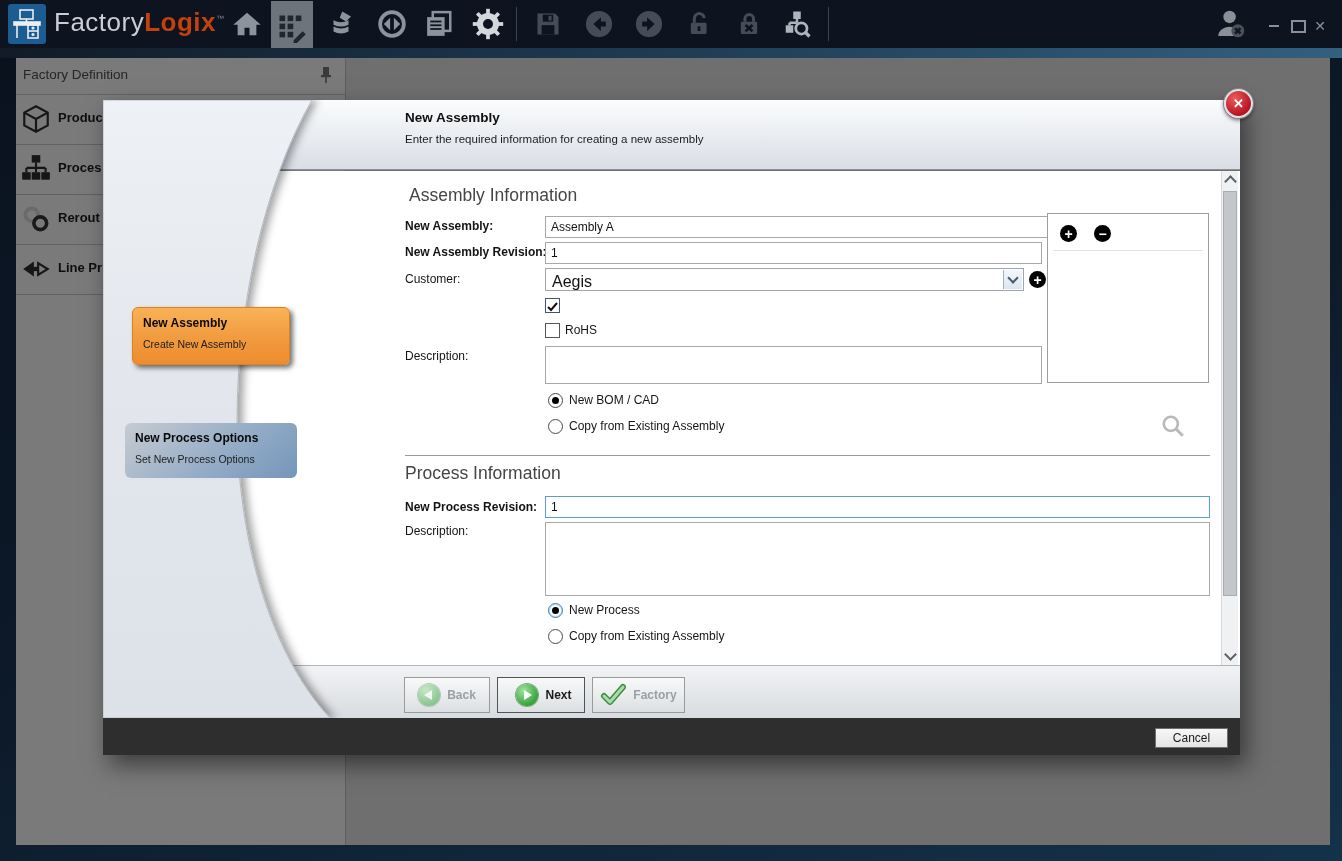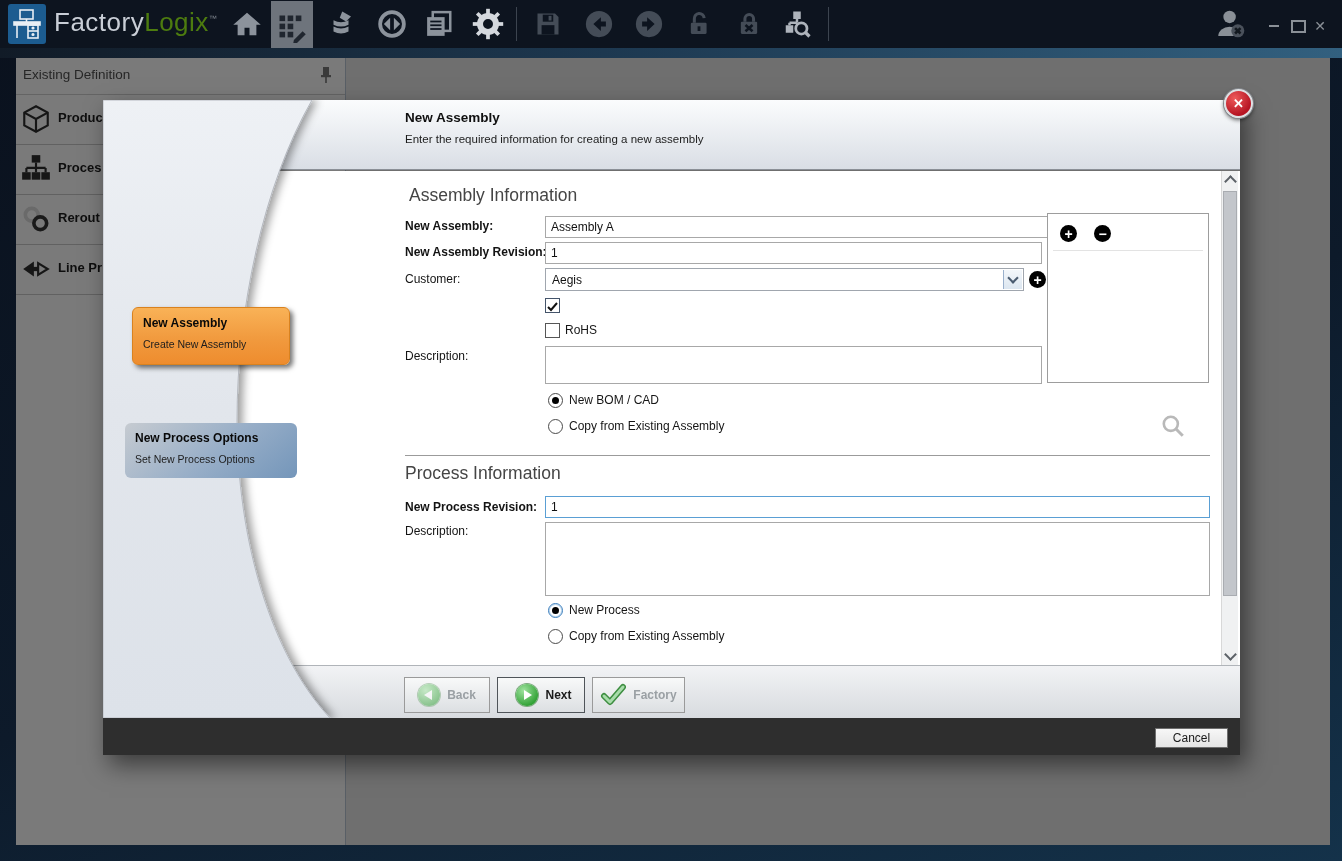--- a/index.html
+++ b/index.html
@@ -4,21 +4,21 @@
 <style>
   html,body{margin:0;padding:0;background:#05080d;}
   body{font-family:"Liberation Sans",sans-serif;-webkit-font-smoothing:antialiased;}
   .window{position:relative;width:1342px;height:861px;overflow:hidden;
     background:linear-gradient(160deg,#0a111d 0%,#0d1a2a 55%,#14324a 100%);}
   
   .topbar{position:absolute;left:0;top:0;width:1342px;height:48px;background:#0d141f;}
   .logo{position:absolute;left:8px;top:4px;width:38px;height:40px;background:#1c5c90;border-radius:3px;
     display:flex;align-items:center;justify-content:center;}
   .brand{position:absolute;left:54px;top:7px;font-size:26px;color:#c9ced6;letter-spacing:.5px;white-space:nowrap;}
-  .brand b{font-weight:normal;color:#4d7c0f;}
+  .brand b{font-weight:bold;color:#c2410c;}
   .brand sup{font-size:8px;color:#7e858d;}
   .tbicon{position:absolute;top:1px;width:42px;height:46px;display:flex;align-items:center;justify-content:center;}
   .tbicon.active{background:#6e747c;height:53px;}
   .tbsep{position:absolute;top:7px;width:1px;height:34px;background:#3c444f;}
   .winctl{position:absolute;top:17px;width:20px;height:18px;display:flex;align-items:center;justify-content:center;color:#8a9097;}
   .ctl-min{width:10px;height:2px;background:#8a9097;}
   .ctl-max{width:11px;height:9px;border:2px solid #8a9097;}
   .ctl-close{font-size:14px;line-height:14px;color:#8a9097;}
   .accentbar{position:absolute;left:0;top:48px;width:1342px;height:10px;
     background:linear-gradient(90deg,#111b27 0%,#1d3850 45%,#32607f 100%);}
@@ -57,21 +57,21 @@
     color:#fff;font-size:13px;font-weight:bold;display:flex;align-items:center;justify-content:center;line-height:1;}
   
   .sec-hdr{position:absolute;font-size:17.5px;color:#454545;white-space:nowrap;}
   .flabel{position:absolute;font-size:12px;color:#141414;white-space:nowrap;}
   .flabel.b{font-weight:bold;}
   .tinput{position:absolute;height:22px;box-sizing:border-box;border:1px solid #a8a8a8;
     font-family:"Liberation Sans",sans-serif;font-size:12px;color:#111;padding:0 5px;outline:none;background:#fff;}
   .tarea{position:absolute;box-sizing:border-box;border:1px solid #a8a8a8;resize:none;
     font-family:"Liberation Sans",sans-serif;font-size:12px;color:#111;padding:2px 5px;outline:none;background:#fff;}
   .combo{position:absolute;box-sizing:border-box;border:1px solid #a0a6ae;height:23px;background:#fff;}
-  .combo-val{position:absolute;left:6px;top:4px;font-size:12px;color:#111;}
+  .combo-val{position:absolute;left:6px;top:4px;font-size:16px;color:#111;}
   .combo-btn{position:absolute;right:1px;top:1px;width:18px;height:19px;border-left:1px solid #9ab0cc;
     background:linear-gradient(#f3f7fb,#dce6f0);display:flex;align-items:center;justify-content:center;}
   .chev-down{width:6px;height:6px;border-right:2px solid #4a5b70;border-bottom:2px solid #4a5b70;transform:rotate(45deg);margin-top:-3px;}
   .circle-btn{position:absolute;width:17px;height:17px;border-radius:50%;background:#000;color:#fff;
     display:flex;align-items:center;justify-content:center;font-size:14px;font-weight:bold;line-height:1;}
   .checkbox{position:absolute;width:13px;height:13px;border:1px solid #565656;background:#fff;}
   .checkbox.checked{border-color:#44546a;}
   .radio{position:absolute;width:13px;height:13px;border:1px solid #4a4a4a;border-radius:50%;background:#fff;}
   .radio.sel::after{content:"";position:absolute;left:3px;top:3px;width:7px;height:7px;border-radius:50%;background:#000;}
   .radio.focus{border-color:#3a7ebd;box-shadow:0 0 0 1px #bcd6ec inset;}
@@ -253,21 +253,21 @@
     <div class="winctl" style="left:1310px">
         <span class="ctl-close">✕</span>
       </div>
   </div>
 
   <div class="accentbar"></div>
 
   <div class="app-area">
     <div class="left-panel">
       <div class="lp-header">
-        <div class="lp-title">Existing Definition</div>
+        <div class="lp-title">Factory Definition</div>
         <div class="pin">
           <svg width="14" height="18" viewBox="0 0 14 18">
             <rect x="4" y="1" width="6" height="8" fill="#3a3a3a"></rect>
             <rect x="2" y="9" width="10" height="2.2" fill="#3a3a3a"></rect>
             <line x1="7" y1="11" x2="7" y2="17" stroke="#3a3a3a" stroke-width="1.6"></line>
           </svg>
         </div>
       </div>
       <div class="lp-item" style="top:37px">
         <div class="lp-ic">

